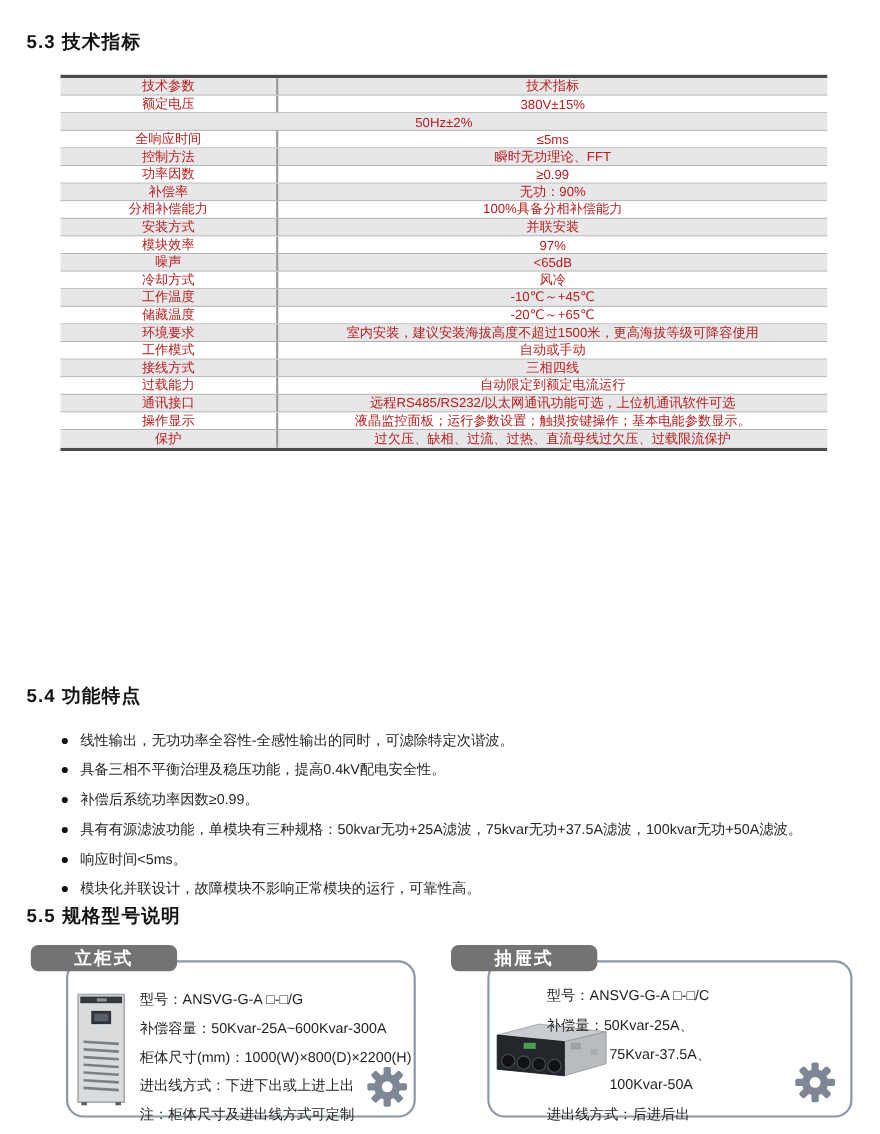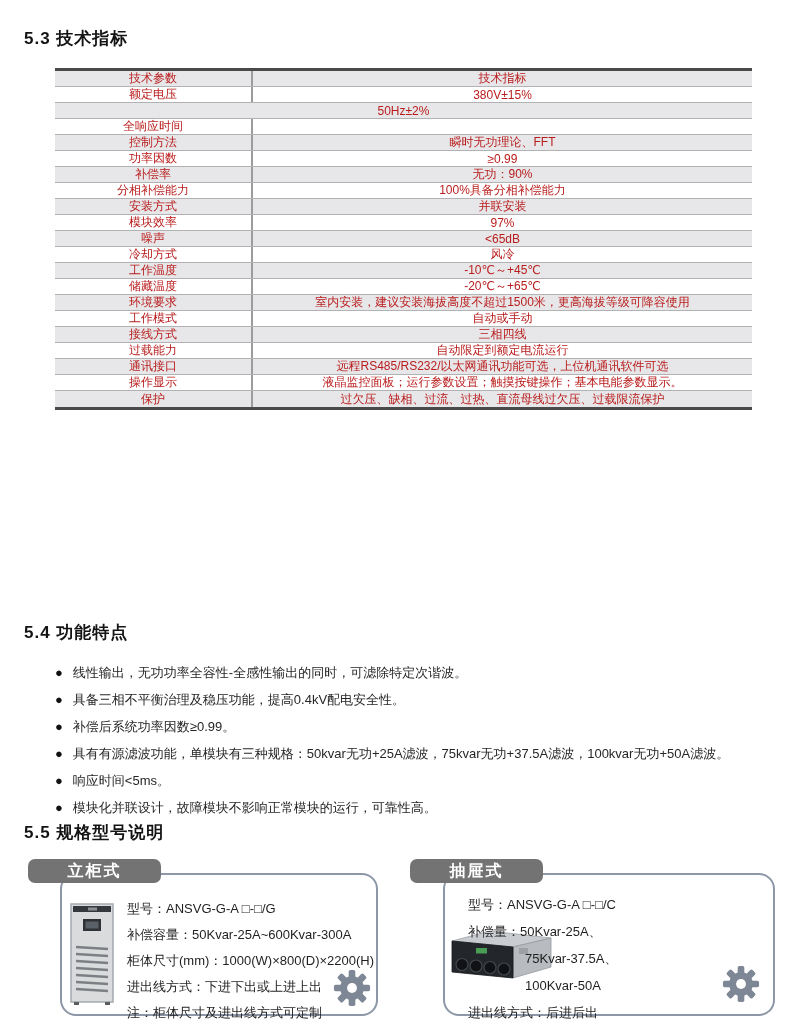--- a/index.html
+++ b/index.html
@@ -57,21 +57,21 @@
     position: absolute; width: 133px; height: 24px; top: 848px;
     background: #737373; border-radius: 7px;
     color: #ffffff; font-size: 16px; font-weight: bold; letter-spacing: 2px;
     display: flex; align-items: center; justify-content: center; z-index: 3;
   }
   #tab-cabinet { left: 28px; }
   #tab-drawer  { left: 410px; }
 
   .box-lines { position: absolute; z-index: 2; }
   #lines-cabinet { left: 127px; top: 885px; }
-  #lines-drawer  { left: 468px; top: 880px; }
+  #lines-drawer  { left: 497px; top: 880px; }
   .box-line {
     font-size: 13px; color: #1f1f1f; height: 26px;
     display: flex; align-items: center; white-space: nowrap;
   }
   #lines-drawer .box-line { height: 27px; }
   .box-line.indent { padding-left: 57px; }
 
   .product-img { position: absolute; z-index: 2; }
   #img-cabinet { left: 70px;  top: 892px; }
   #img-drawer  { left: 449px; top: 910px; }
@@ -98,20 +98,21 @@
           <div class="cell-param">额定电压</div>
           <div class="cell-value">380V±15%</div>
         </div>
 
         <div class="spec-row row-odd">
           <div class="cell-value">50Hz±2%</div>
         </div>
 
         <div class="spec-row row-even">
           <div class="cell-param">全响应时间</div>
+          <div class="cell-value">≤5ms</div>
         </div>
 
         <div class="spec-row row-odd">
           <div class="cell-param">控制方法</div>
           <div class="cell-value">瞬时无功理论、FFT</div>
         </div>
 
         <div class="spec-row row-even">
           <div class="cell-param">功率因数</div>
           <div class="cell-value">≥0.99</div>

